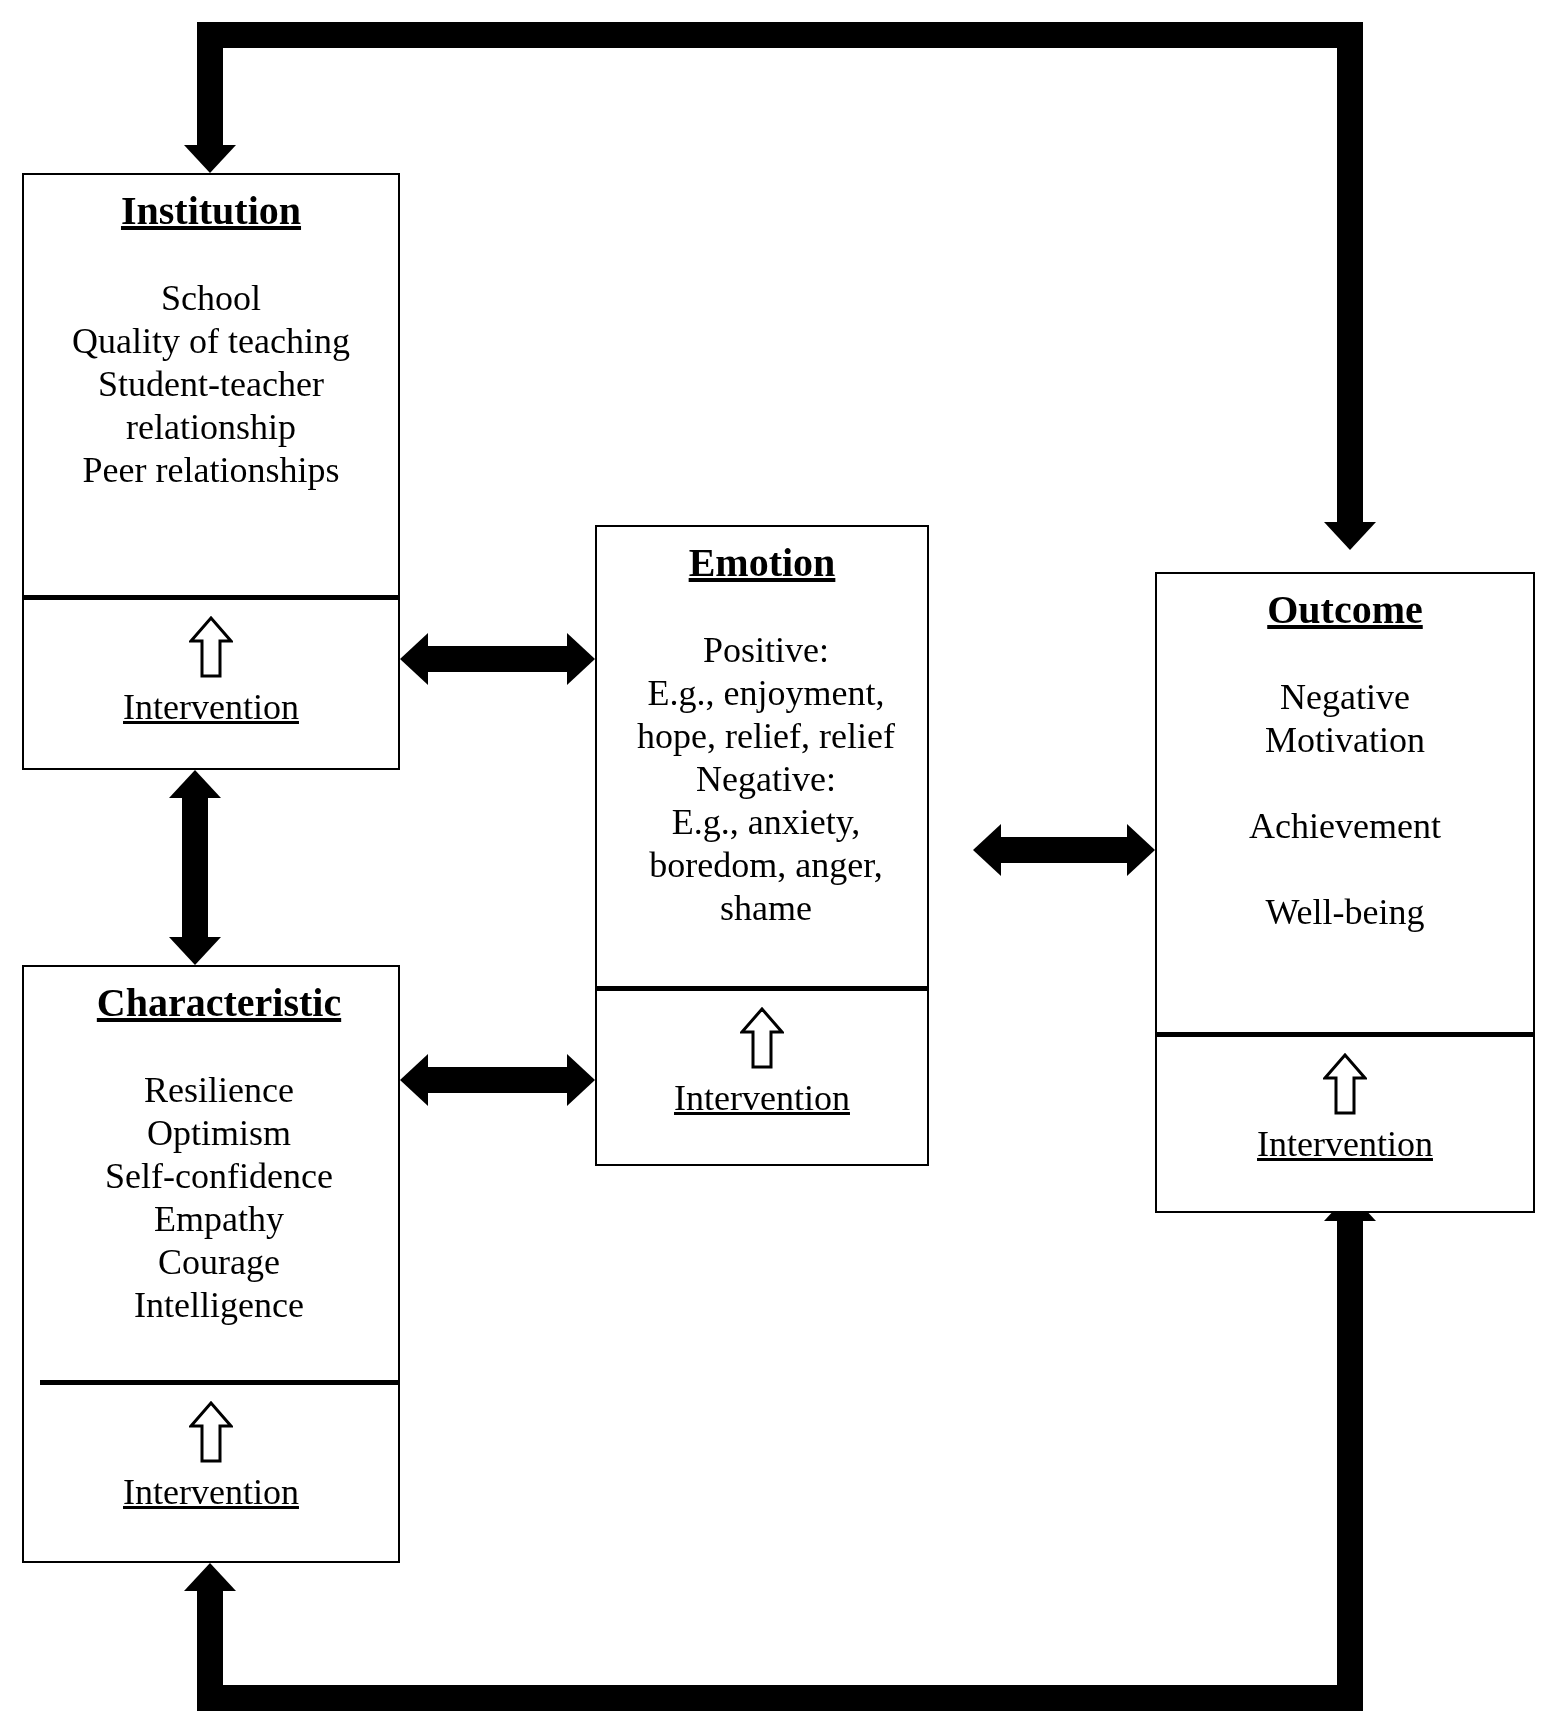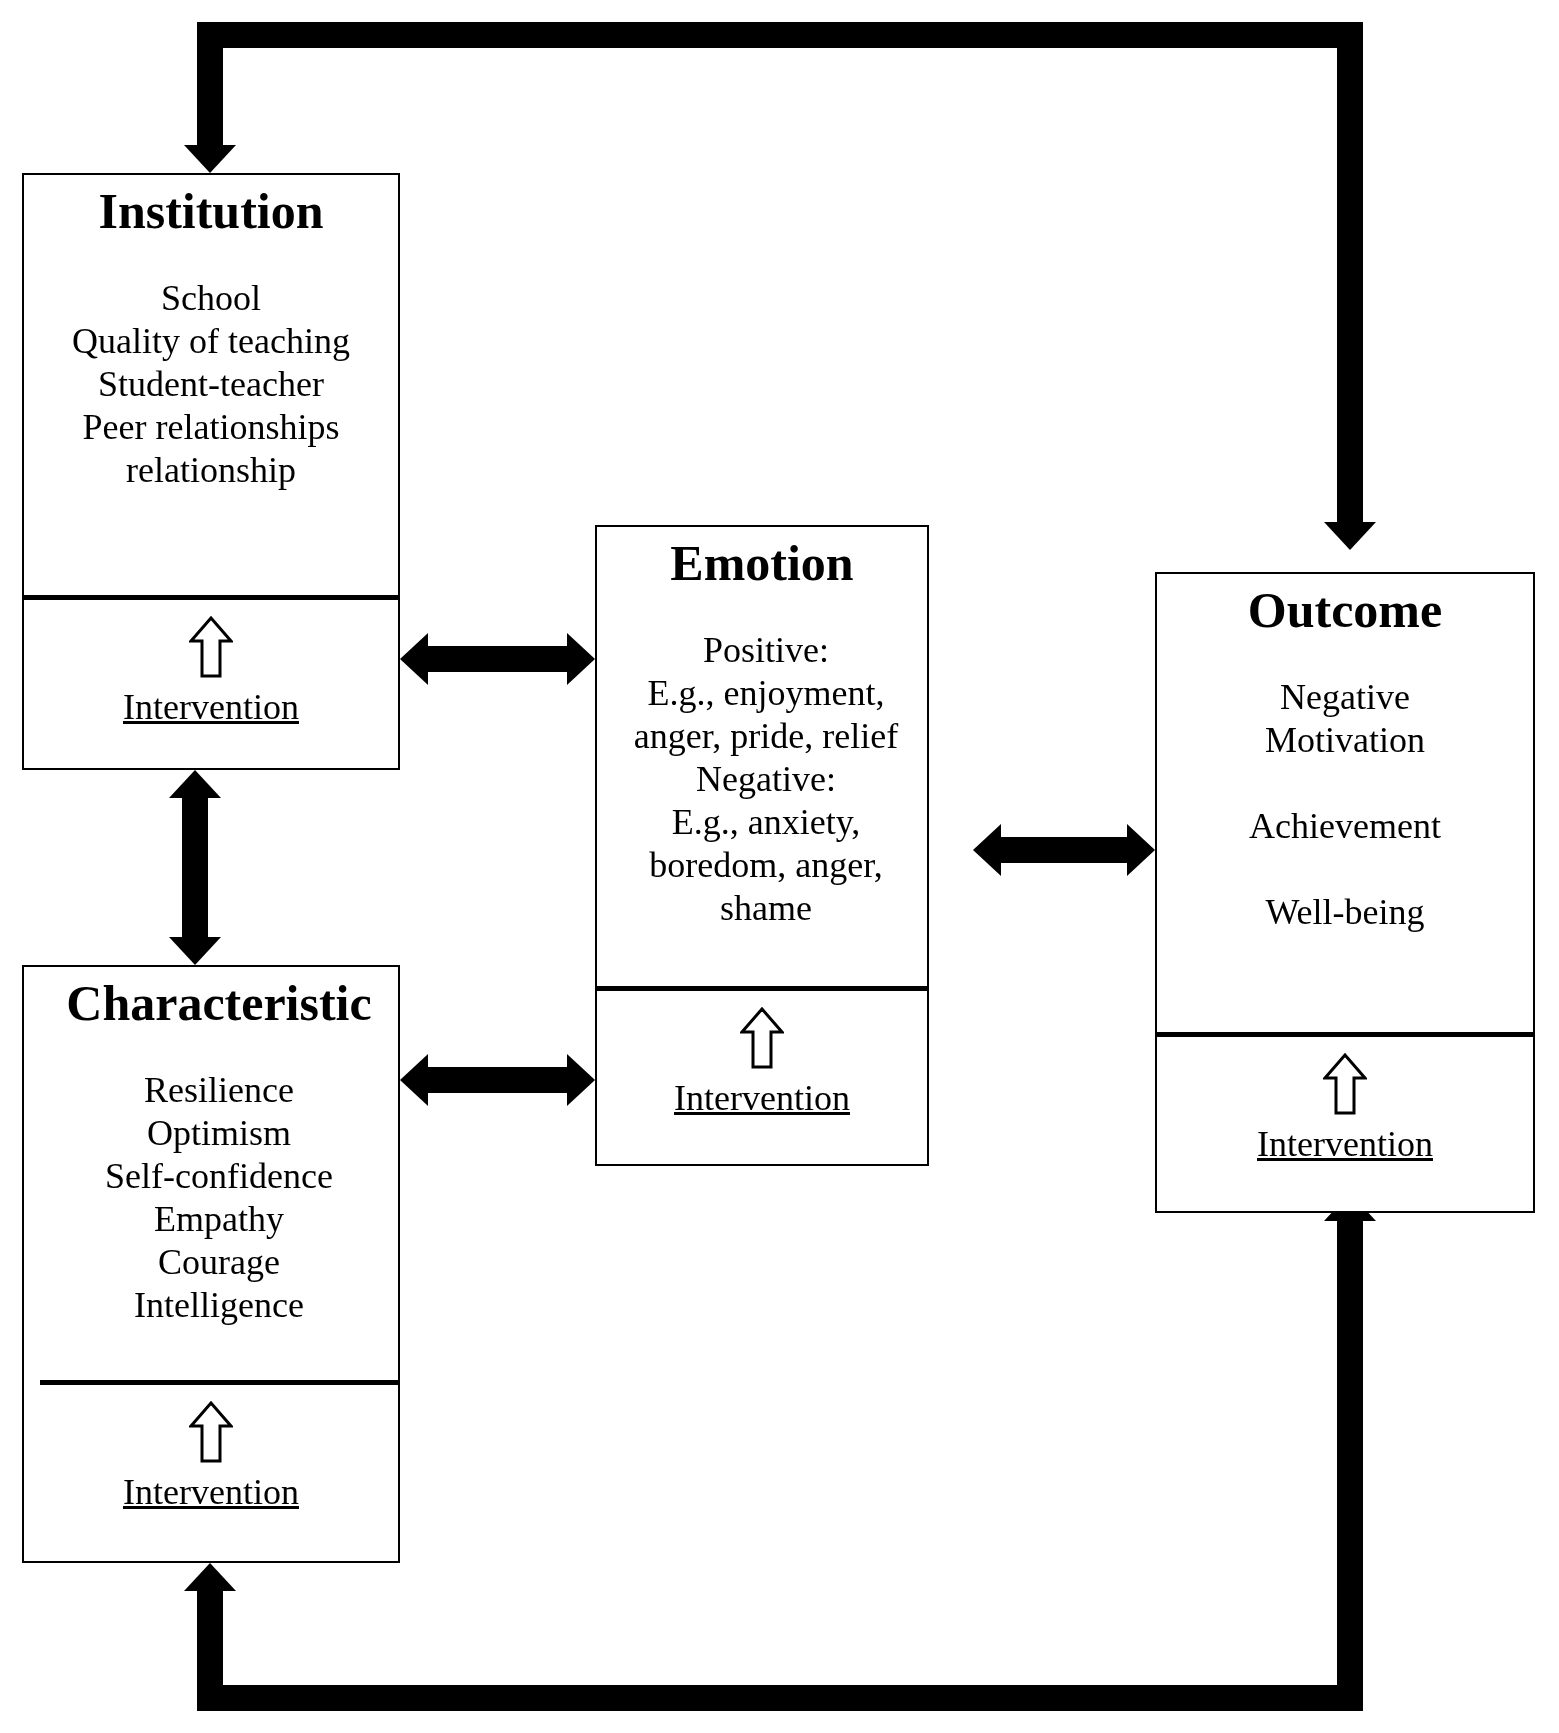--- a/index.html
+++ b/index.html
@@ -23,24 +23,25 @@
     flex-direction: column;
     text-align: center;
   }
   .box-body {
     box-sizing: border-box;
     border-bottom: 5px solid #000;
     flex: none;
     padding-top: 14px;
   }
   .box-title {
-    font-size: 50px;
+    font-size: 40px;
     font-weight: bold;
     line-height: 44px;
     margin-bottom: 44px;
+    text-decoration: underline;
   }
   .box-items .item {
     font-size: 36px;
     line-height: 43px;
     min-height: 43px;
     white-space: nowrap;
   }
   .items-emotion { margin-top: 14px; margin-left: 8px; }
   .intervention {
     flex: 1;
@@ -120,22 +121,22 @@
     <div class="tri tri-right" style="left:1127px; top:824px;"></div>
   </div>
 
   <div class="box" id="box-institution">
     <div class="box-body">
       <div class="box-title">Institution</div>
       <div class="box-items">
           <div class="item">School</div>
           <div class="item">Quality of teaching</div>
           <div class="item">Student-teacher</div>
+          <div class="item">relationship</div>
           <div class="item">Peer relationships</div>
-          <div class="item">relationship</div>
         </div>
     </div>
     <div class="intervention">
       <span class="hollow-arrow">
         <svg width="44" height="62" viewBox="0 0 44 62">
             <polygon points="22,2 42,25 31,25 31,60 13,60 13,25 2,25" fill="#ffffff" stroke="#000000" stroke-width="3"></polygon>
           </svg>
       </span>
       <div class="intervention-label">Intervention</div>
     </div>
@@ -162,21 +163,21 @@
       <div class="intervention-label">Intervention</div>
     </div>
   </div>
 
   <div class="box" id="box-emotion">
     <div class="box-body">
       <div class="box-title">Emotion</div>
       <div class="box-items items-emotion">
           <div class="item">Positive:</div>
           <div class="item">E.g., enjoyment,</div>
-          <div class="item">anger, pride, relief</div>
+          <div class="item">hope, relief, relief</div>
           <div class="item">Negative:</div>
           <div class="item">E.g., anxiety,</div>
           <div class="item">boredom, anger,</div>
           <div class="item">shame</div>
         </div>
     </div>
     <div class="intervention">
       <span class="hollow-arrow">
         <svg width="44" height="62" viewBox="0 0 44 62">
             <polygon points="22,2 42,25 31,25 31,60 13,60 13,25 2,25" fill="#ffffff" stroke="#000000" stroke-width="3"></polygon>

